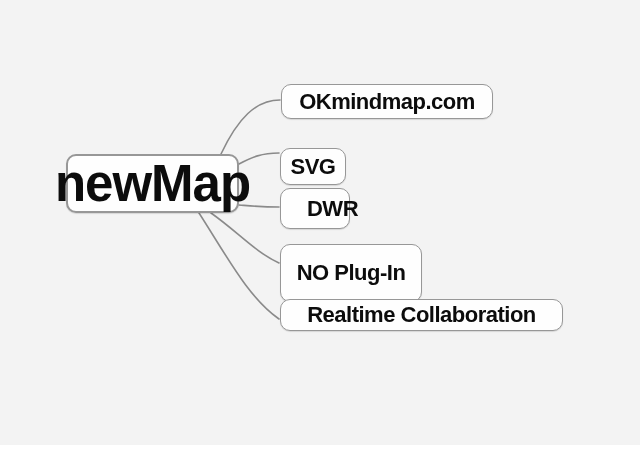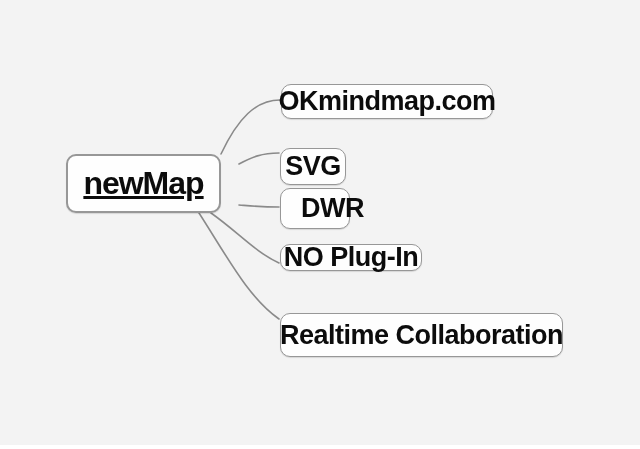--- a/index.html
+++ b/index.html
@@ -42,35 +42,34 @@
     display:flex;
     align-items:center;
     justify-content:center;
     color:var(--text);
     font-weight:bold;
     box-shadow:0 1px 1px rgba(0,0,0,0.12);
     white-space:nowrap;
     cursor:default;
   }
   .node-root{
-    left:66px;top:154px;width:155px;height:59px;
-    font-size:32px;
+    left:66px;top:154px;width:173px;height:59px;
+    font-size:51px;
     letter-spacing:-1px;
-    text-decoration:underline;
   }
   .node-child{
     border-width:1.5px;
-    font-size:27px;
+    font-size:22px;
     letter-spacing:-0.5px;
   }
   .node-ok{left:281px;top:84px;width:212px;height:35px;}
   .node-svg{left:280px;top:136px;width:66px;height:37px;margin-top:12px;}
   .node-dwr{left:280px;top:188px;width:70px;height:41px;padding-left:35px;}
-  .node-no{left:280px;top:244px;width:142px;height:27px;}
-  .node-rt{left:280px;top:313px;width:283px;height:44px;}
+  .node-no{left:280px;top:244px;width:142px;height:58px;}
+  .node-rt{left:280px;top:299px;width:283px;height:32px;}
 </style>
 </head>
 <body>
 
 <div class="canvas">
 
   <svg class="connectors" viewBox="0 0 640 445">
     <path d="M221,154 C238,118 256,100 280,100"></path>
     <path d="M239,164 C252,157 262,153 279,153"></path>
     <path d="M239,205 C252,206 262,207 279,207"></path>

